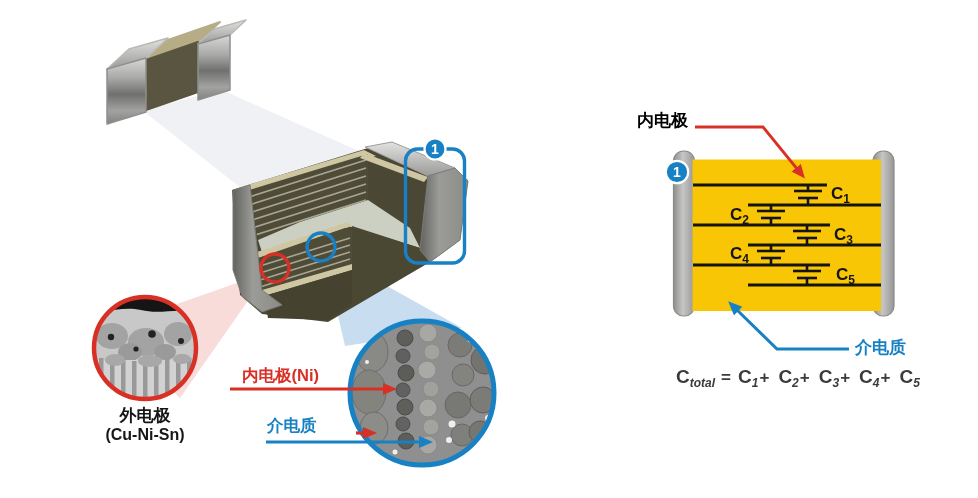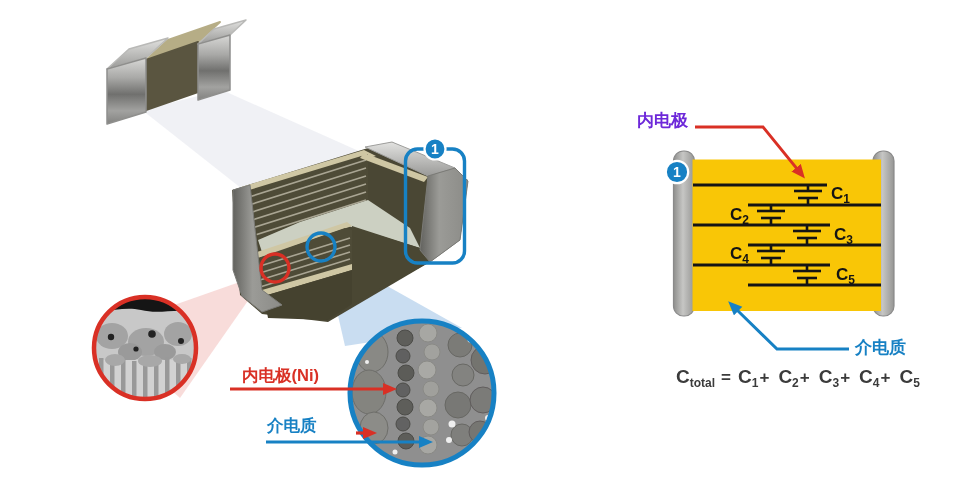--- a/index.html
+++ b/index.html
@@ -4,25 +4,25 @@
 <style>
   html,body{margin:0;padding:0;background:#fff;}
   .stage{position:relative;width:978px;height:498px;background:#fff;overflow:hidden;
          font-family:"Liberation Sans",sans-serif;}
   .stage svg{position:absolute;left:0;top:0;}
   .lbl{position:absolute;white-space:nowrap;line-height:1.15;}
   .lbl-black{color:#161616;font-weight:bold;font-size:17px;text-align:center;}
   .lbl-black2{color:#161616;font-weight:bold;font-size:16px;text-align:center;}
   .lbl-red{color:#D93025;font-weight:bold;font-size:16.5px;}
   .lbl-blue{color:#1781C4;font-weight:bold;font-size:16.5px;}
-  .lbl-red-lg{color:#6d28d9;font-weight:bold;font-size:17px;}
+  .lbl-red-lg{color:#000000;font-weight:bold;font-size:17px;}
   .lbl-blue-lg{color:#1781C4;font-weight:bold;font-size:17px;}
   .formula{position:absolute;left:676px;top:366px;color:#3b3b3b;white-space:nowrap;}
   .fb{font-size:19px;font-weight:bold;}
-  .fs{font-size:12px;font-weight:bold;vertical-align:-4px;margin-right:1px;}
+  .fs{font-size:12px;font-weight:bold;vertical-align:-4px;margin-right:1px;font-style:italic;}
   .feq{font-size:17px;font-weight:bold;margin:0 7px 0 5px;}
   .fplus{font-size:17px;font-weight:bold;margin-right:9px;}
   .cap-label{font:bold 17px "Liberation Sans",sans-serif;fill:#141414;}
   .cap-sub{font-size:12px;}
   .badge-num{font:bold 14px "Liberation Sans",sans-serif;fill:#ffffff;text-anchor:middle;}
 </style>
 </head>
 <body>
 
 <div class="stage">
@@ -262,20 +262,22 @@
     <g>
       <circle cx="677" cy="172" r="11.2" fill="#1781C4" stroke="#ffffff" stroke-width="2.2"></circle>
       <text class="badge-num" x="677" y="177">1</text>
     </g>
 
     <path d="M695,127 L763,127 L798,170" fill="none" stroke="#D93025" stroke-width="2.8" marker-end="url(#arrRed)"></path>
     <path d="M849,349 L777,349 L736,309" fill="none" stroke="#1781C4" stroke-width="3" marker-end="url(#arrBlue)"></path>
   </g>
 </svg>
 
+<div class="lbl lbl-black" style="left:65px;top:406px;width:160px;">外电极</div>
+<div class="lbl lbl-black2" style="left:65px;top:426px;width:160px;">(Cu-Ni-Sn)</div>
 
 <div class="lbl lbl-red" style="left:242px;top:366px;">内电极(Ni)</div>
 <div class="lbl lbl-blue" style="left:267px;top:416px;">介电质</div>
 
 <div class="lbl lbl-red-lg" style="left:637px;top:111px;">内电极</div>
 <div class="lbl lbl-blue-lg" style="left:855px;top:338px;">介电质</div>
 
 <div class="formula">
   <span class="fb">C</span><span class="fs">total</span><span class="feq">=</span><span><span class="fb">C</span><span class="fs">1</span><span class="fplus">+</span></span><span><span class="fb">C</span><span class="fs">2</span><span class="fplus">+</span></span><span><span class="fb">C</span><span class="fs">3</span><span class="fplus">+</span></span><span><span class="fb">C</span><span class="fs">4</span><span class="fplus">+</span></span><span><span class="fb">C</span><span class="fs">5</span><span class="fplus"></span></span>
 </div>

